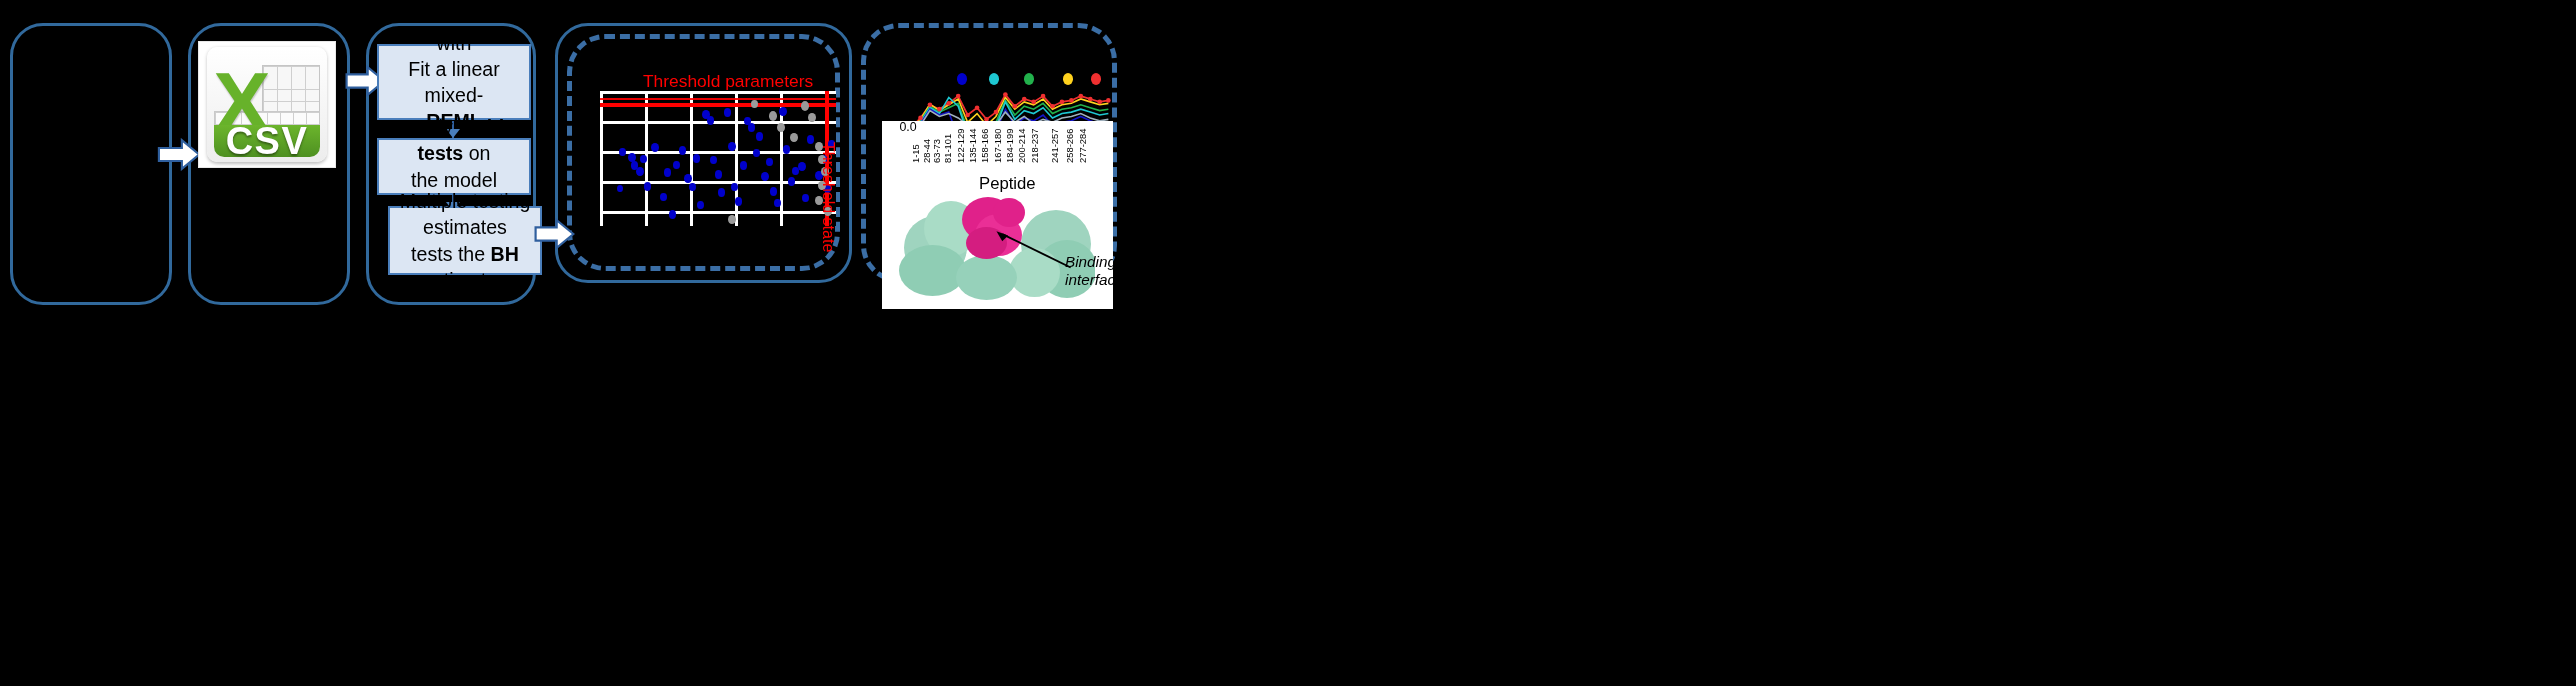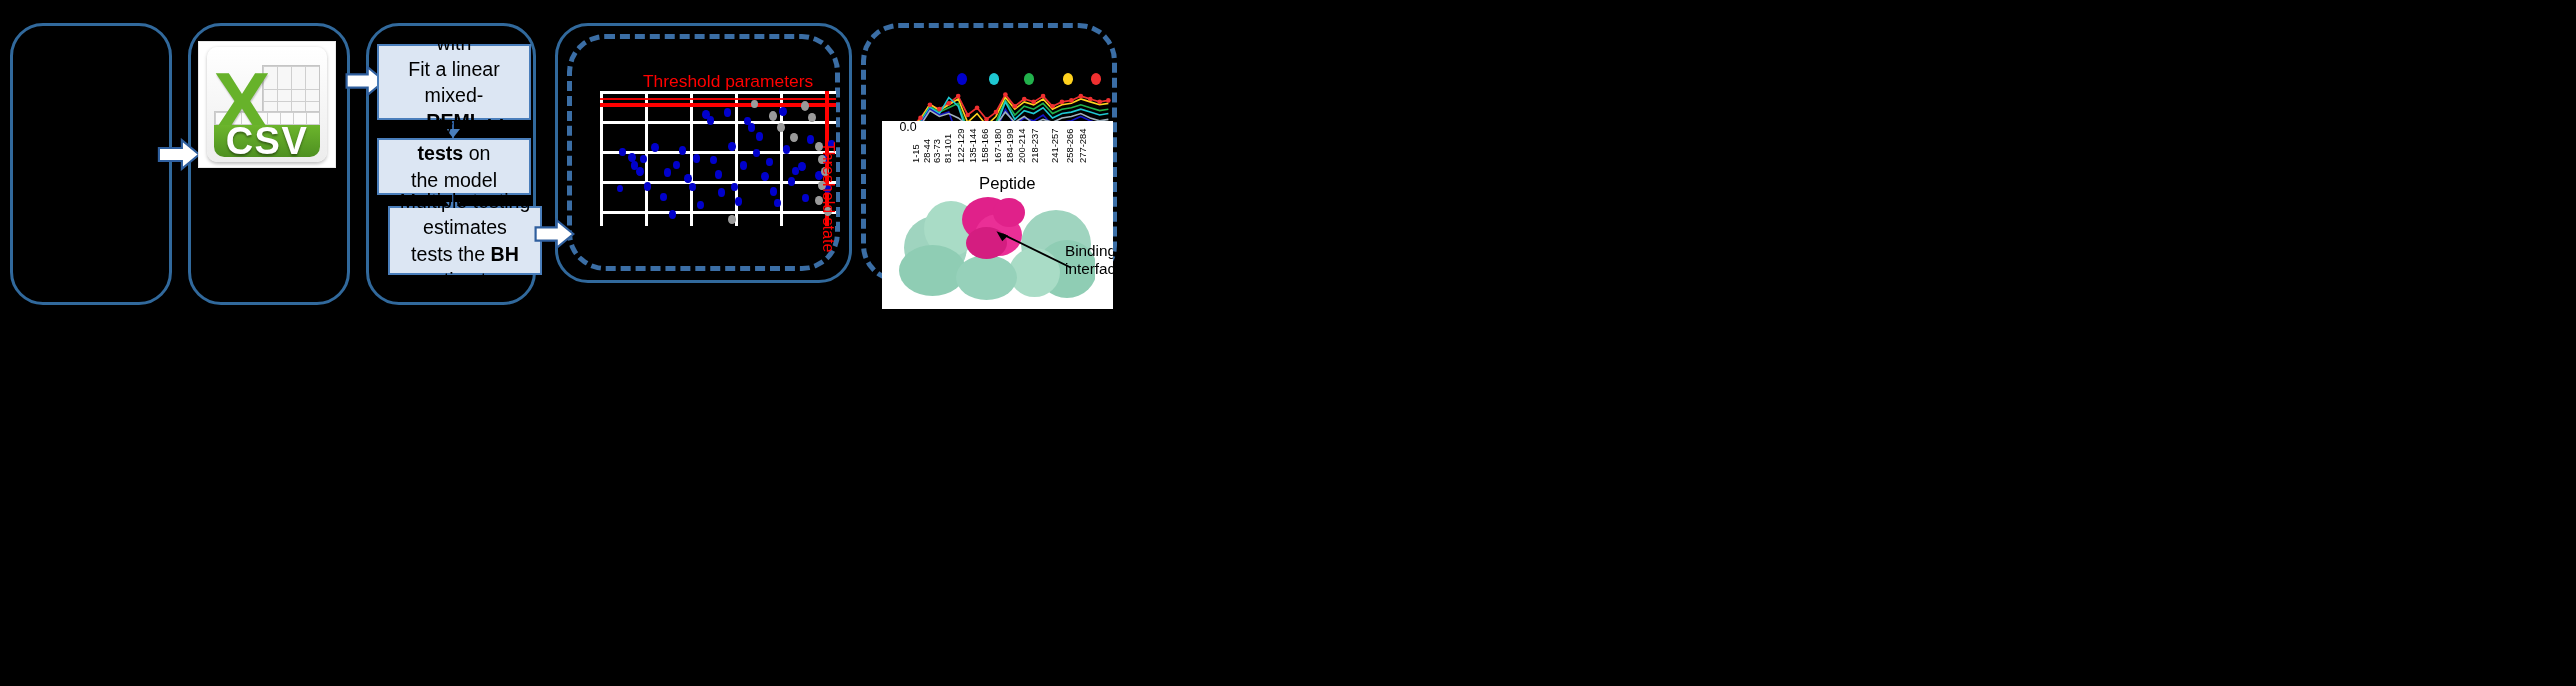--- a/index.html
+++ b/index.html
@@ -431,20 +431,20 @@
       <div class="blob" style="left:76px; top:26px;  width:47px;  height:42px;  background:#ea2f96;"></div>
       <div class="blob" style="left:67px;  top:39px;  width:41px;  height:32px;  background:#d41d80;"></div>
       <div class="blob" style="left:94px; top:10.2px;  width:32px;  height:29px;  background:#e0218a;"></div>
     </div>
 
     <svg style="position:absolute; left:113px; top:110px; width:80px; height:41px;" viewBox="0 0 110 56">
       <line x1="104" y1="50" x2="10" y2="4" stroke="#000000" stroke-width="2.6"></line>
       <polygon points="2,0 18,6 10,14" fill="#000000"></polygon>
     </svg>
 
-    <div class="binding-label" style="left:183px; top:121px;">
+    <div class="binding-label" style="left:183px; top:132px;font-style:italic;">
       <div>Binding</div>
       <div>interface</div>
     </div>
   </div>
 
 </div>
 
 
 </body></html>

